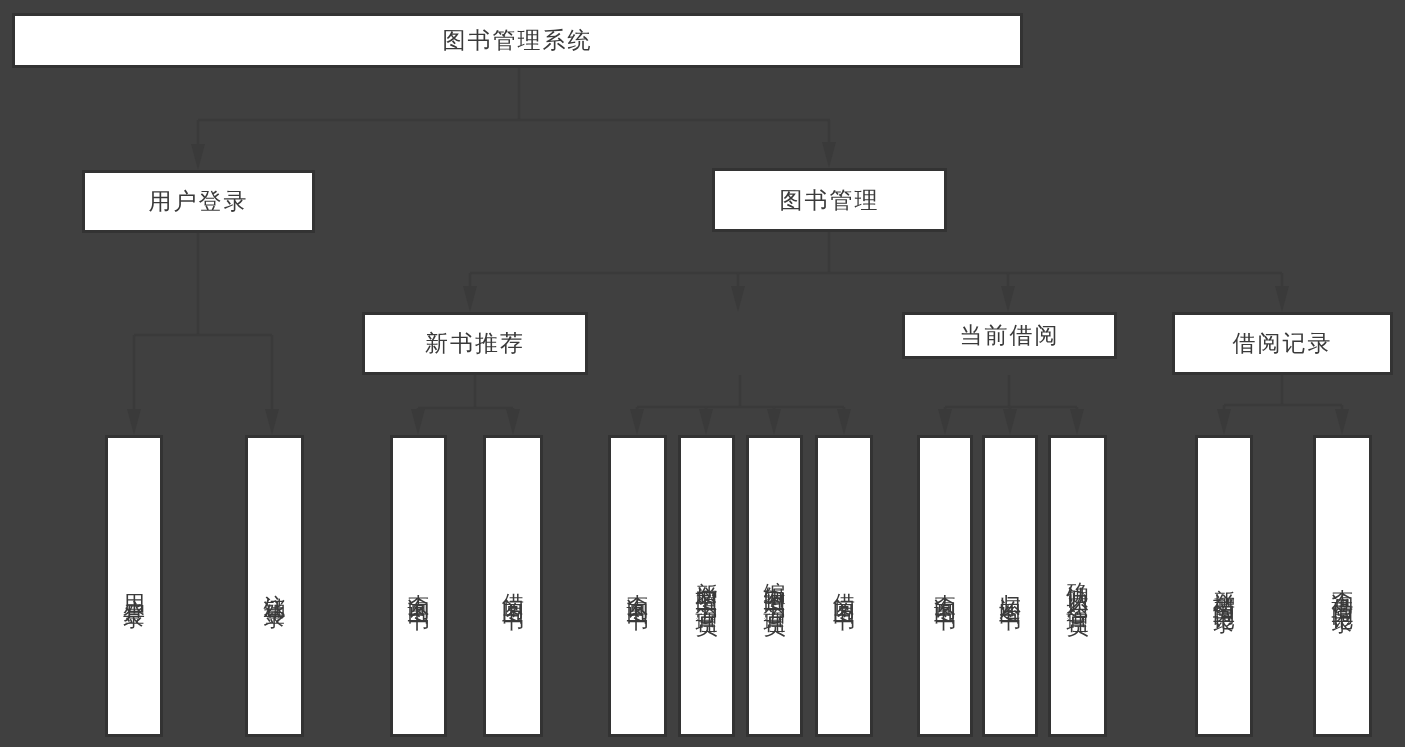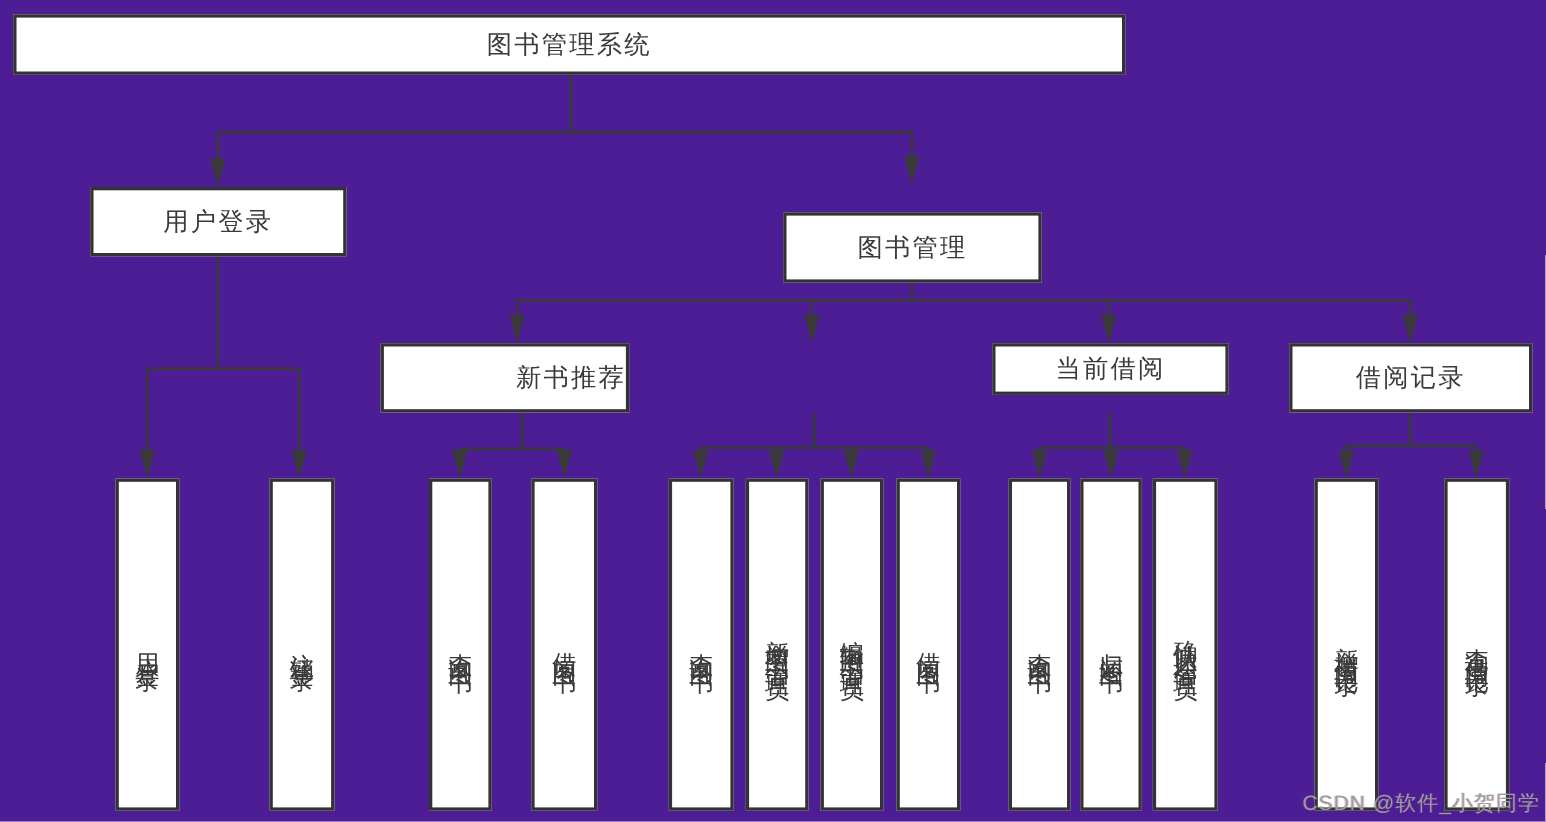--- a/index.html
+++ b/index.html
@@ -5,21 +5,21 @@
   html, body {
     margin: 0;
     padding: 0;
     background: #ffffff;
     font-family: "Liberation Sans", "DejaVu Sans", sans-serif;
   }
   #canvas {
     position: relative;
     width: 1405px;
     height: 747px;
-    background: #4c1d95;
+    background: #404040;
     overflow: hidden;
   }
   #wires {
     position: absolute;
     left: 0; top: 0;
     width: 1405px; height: 747px;
   }
   .box {
     position: absolute;
     box-sizing: border-box;
@@ -129,25 +129,25 @@
     </g>
   </svg>
 
   <div class="box h" style="left:12px; top:13px; width:1011px; height:55px;">
     <span>图书管理系统</span>
   </div>
 
   <div class="box h" style="left:82px; top:170px; width:233px; height:63px;">
     <span>用户登录</span>
   </div>
-  <div class="box h" style="left:712px; top:168px; width:235px; height:64px;margin-top:25px;">
+  <div class="box h" style="left:712px; top:168px; width:235px; height:64px;">
     <span>图书管理</span>
   </div>
 
-  <div class="box h" style="left:346px; top:312px; width:226px; height:63px;justify-content:flex-end;">
+  <div class="box h" style="left:362px; top:312px; width:226px; height:63px;">
     <span>新书推荐</span>
   </div>
   <div class="box h" style="left:902px; top:312px; width:215px; height:47px;">
     <span>当前借阅</span>
   </div>
   <div class="box h" style="left:1172px; top:312px; width:221px; height:63px;">
     <span>借阅记录</span>
   </div>
 
   <div class="box v" style="left:105px; top:435px; width:58px; height:302px;">
@@ -187,15 +187,14 @@
     <span>确认归还（管理员）</span>
   </div>
 
   <div class="box v" style="left:1195px; top:435px; width:58px; height:302px;">
     <span>新增借阅记录</span>
   </div>
   <div class="box v" style="left:1313px; top:435px; width:59px; height:302px;">
     <span>查询借阅记录</span>
   </div>
 
-  <div id="watermark">CSDN @软件_小贺同学</div>
 
 </div>
 
 </body></html>

